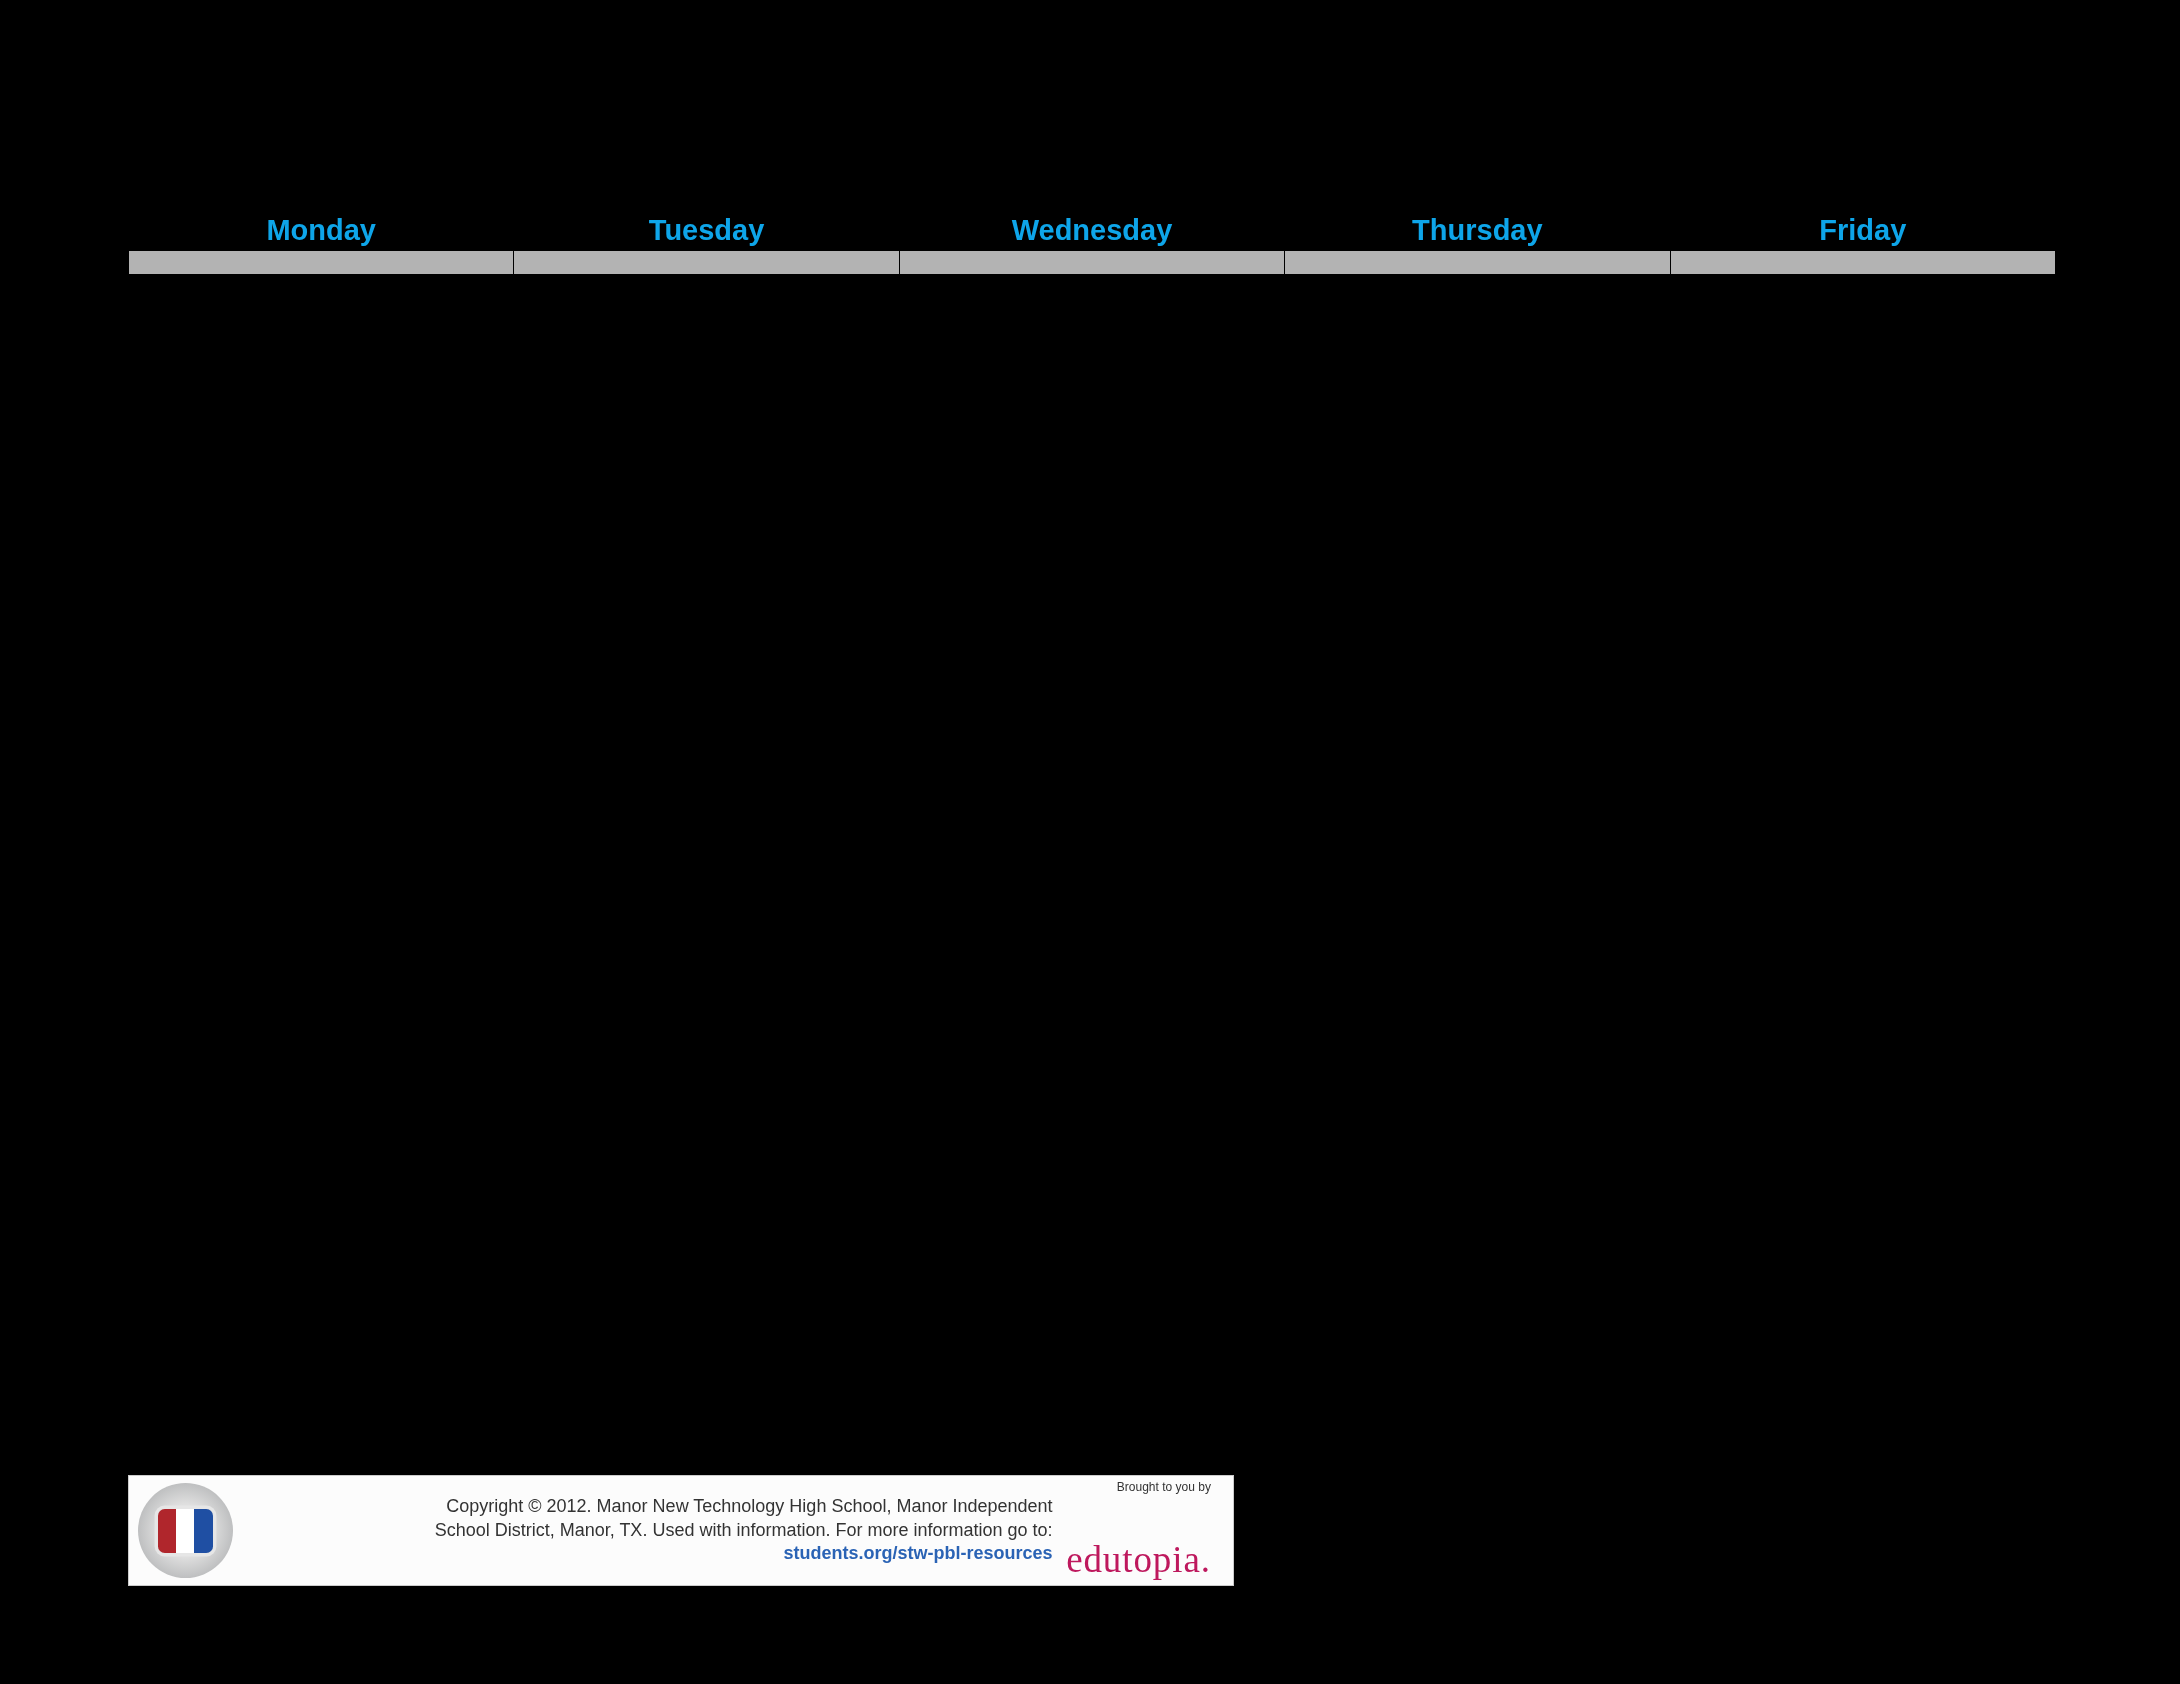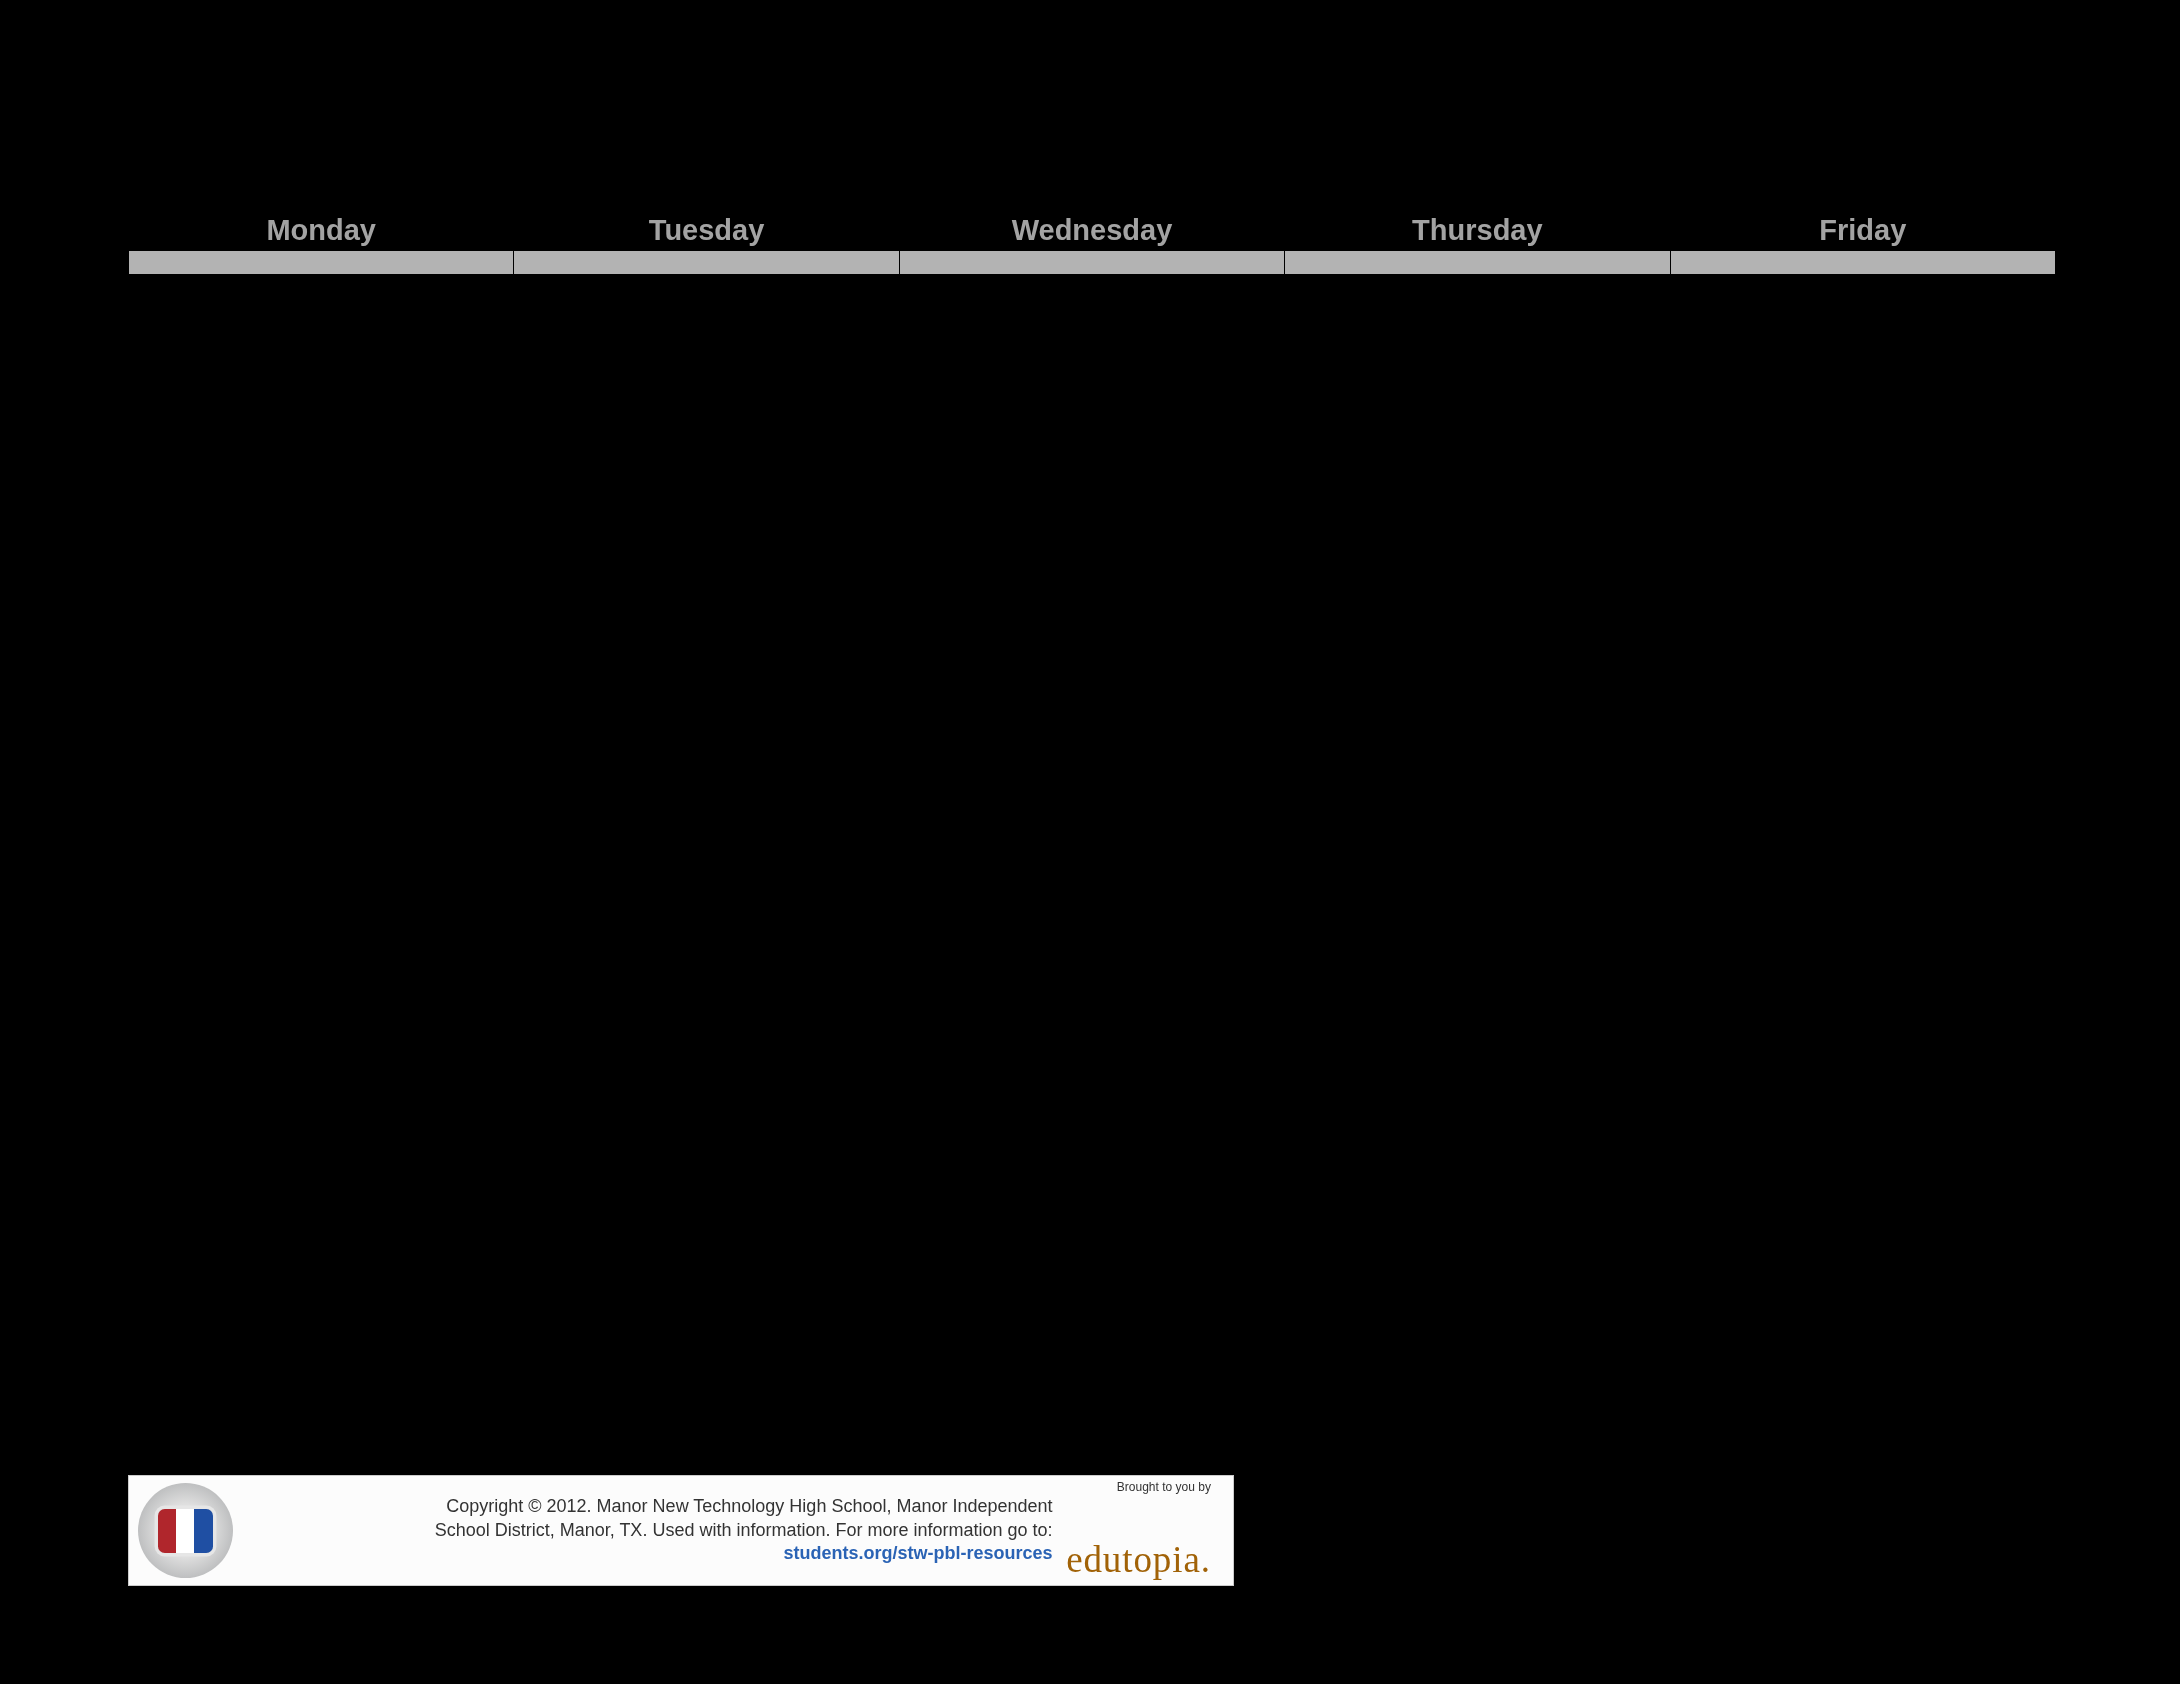--- a/index.html
+++ b/index.html
@@ -34,21 +34,21 @@
     text-align: center;
     vertical-align: top;
     padding-top: 5.1px;
   }
   .blank-top {
     background: transparent;
     height: 68px;
   }
   .day-header {
     background: #000;
-    color: #a3a3a3;
+    color: #0ea5e9;
     font-size: 29px;
     font-weight: bold;
     text-align: center;
     height: 41px;
     vertical-align: middle;
   }
   .grey-row td {
     background: #b3b3b3;
     height: 24px;
   }
@@ -134,21 +134,21 @@
   }
   .brought .t1 {
     font-size: 12px;
     color: #333;
     font-family: Verdana, Geneva, sans-serif;
     margin-bottom: 3.4px;
   }
   .brought .logo {
     font-family: Georgia, "Times New Roman", serif;
     font-size: 37px;
-    color: #a16207;
+    color: #be185d;
     letter-spacing: 0.9px;
     margin-top: 44px;
   }
 </style>
 </head>
 <body>
 
 <div class="page">
 
   <table class="cal">

